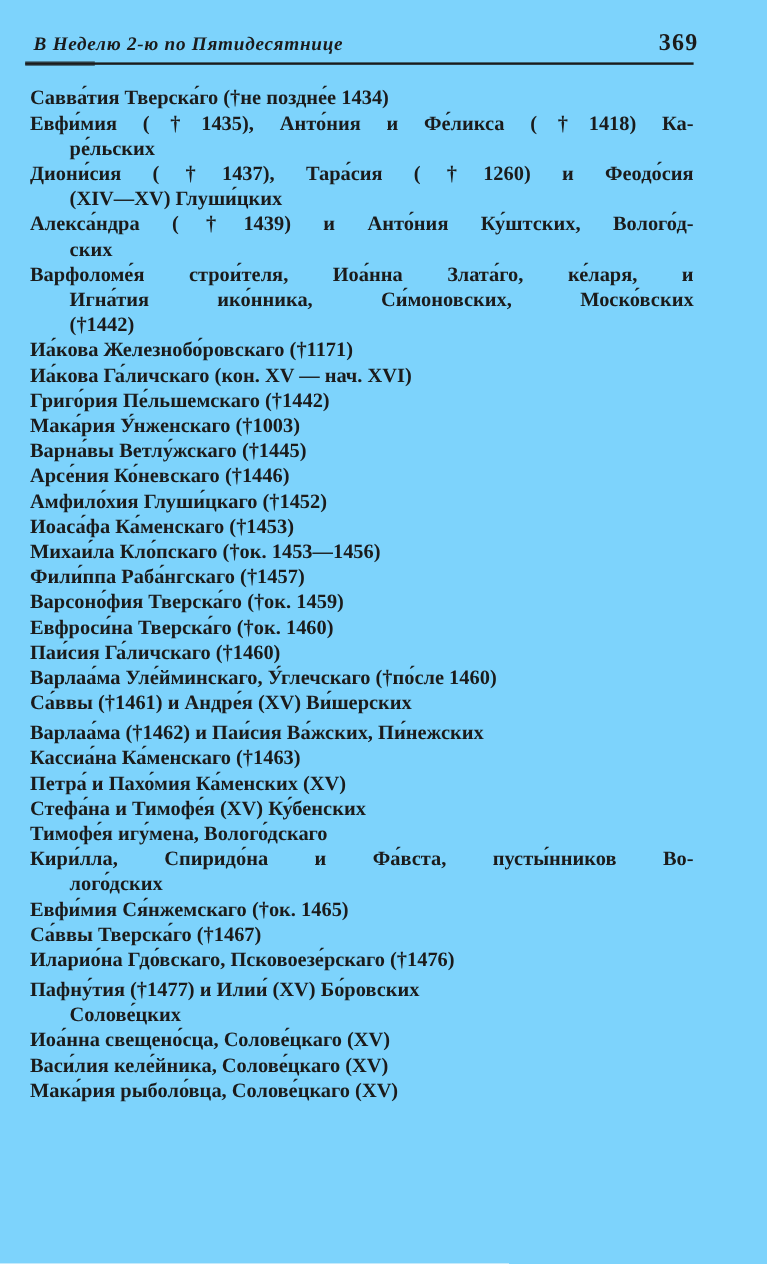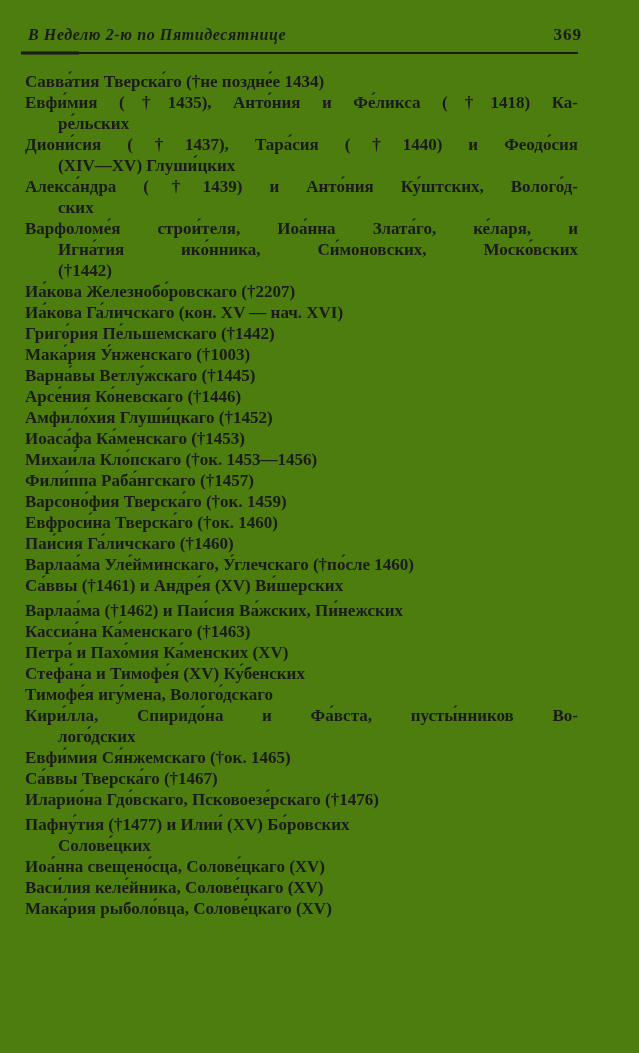--- a/index.html
+++ b/index.html
@@ -4,21 +4,21 @@
 <style>
   html, body {
     margin: 0;
     padding: 0;
     background: #fbfbfa;
   }
   .page {
     position: relative;
     width: 639px;
     height: 1053px;
-    background: #4d7c0f;
+    background: #7dd3fc;
     color: #1b1b1b;
     font-family: "Liberation Serif", "DejaVu Serif", serif;
     overflow: hidden;
     box-sizing: border-box;
   }
   .running-head {
     position: absolute;
     top: 25px;
     left: 28px;
     right: 57px;
@@ -29,21 +29,21 @@
   .rh-title {
     font-style: italic;
     font-weight: bold;
     font-size: 16px;
     letter-spacing: 0.6px;
     white-space: nowrap;
   }
   .rh-page {
     font-style: normal;
     font-weight: bold;
-    font-size: 17px;
+    font-size: 20px;
     letter-spacing: 1px;
   }
   .rule {
     position: absolute;
     top: 52px;
     left: 21px;
     right: 61px;
     height: 2px;
     background: #1b1b1b;
   }
@@ -91,34 +91,34 @@
   <div class="body-text">
       <div class="group">
         <div class="entry">
           <div class="line">Савва́тия Тверска́го (†не поздне́е 1434)</div>
         </div>
         <div class="entry">
           <div class="line just">Евфи́мия (†1435), Анто́ния и Фе́ликса (†1418) Ка-</div>
           <div class="line wrap">ре́льских</div>
         </div>
         <div class="entry">
-          <div class="line just">Диони́сия (†1437), Тара́сия (†1440) и Феодо́сия</div>
+          <div class="line just">Диони́сия (†1437), Тара́сия (†1260) и Феодо́сия</div>
           <div class="line wrap">(XIV—XV) Глуши́цких</div>
         </div>
         <div class="entry">
           <div class="line just">Алекса́ндра (†1439) и Анто́ния Ку́штских, Волого́д-</div>
           <div class="line wrap">ских</div>
         </div>
         <div class="entry">
           <div class="line just">Варфоломе́я строи́теля, Иоа́нна Злата́го, ке́ларя, и</div>
           <div class="line wrap just">Игна́тия ико́нника, Си́моновских, Моско́вских</div>
           <div class="line wrap">(†1442)</div>
         </div>
         <div class="entry">
-          <div class="line">Иа́кова Железнобо́ровскаго (†2207)</div>
+          <div class="line">Иа́кова Железнобо́ровскаго (†1171)</div>
         </div>
         <div class="entry">
           <div class="line">Иа́кова Га́личскаго (кон. XV — нач. XVI)</div>
         </div>
         <div class="entry">
           <div class="line">Григо́рия Пе́льшемскаго (†1442)</div>
         </div>
         <div class="entry">
           <div class="line">Мака́рия У́нженскаго (†1003)</div>
         </div>

